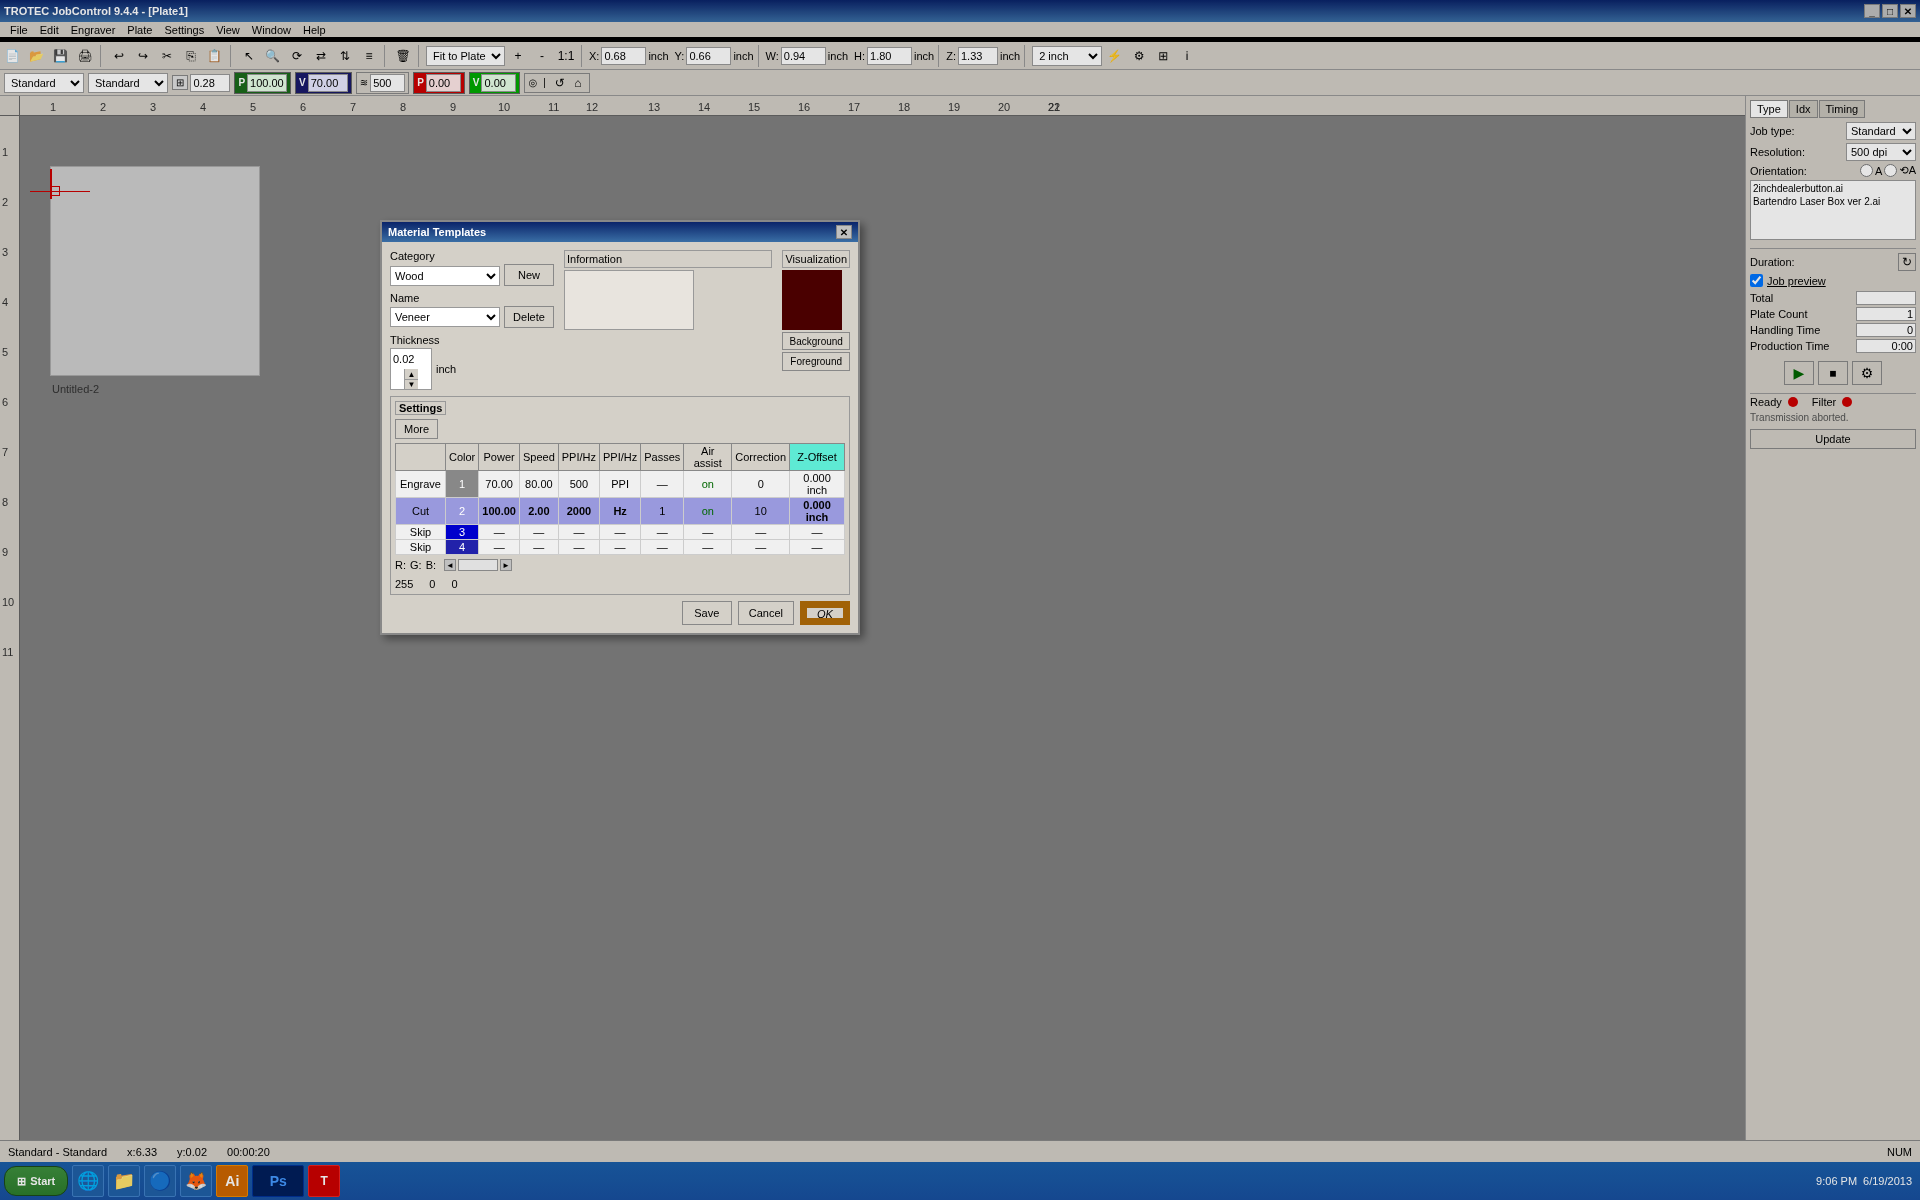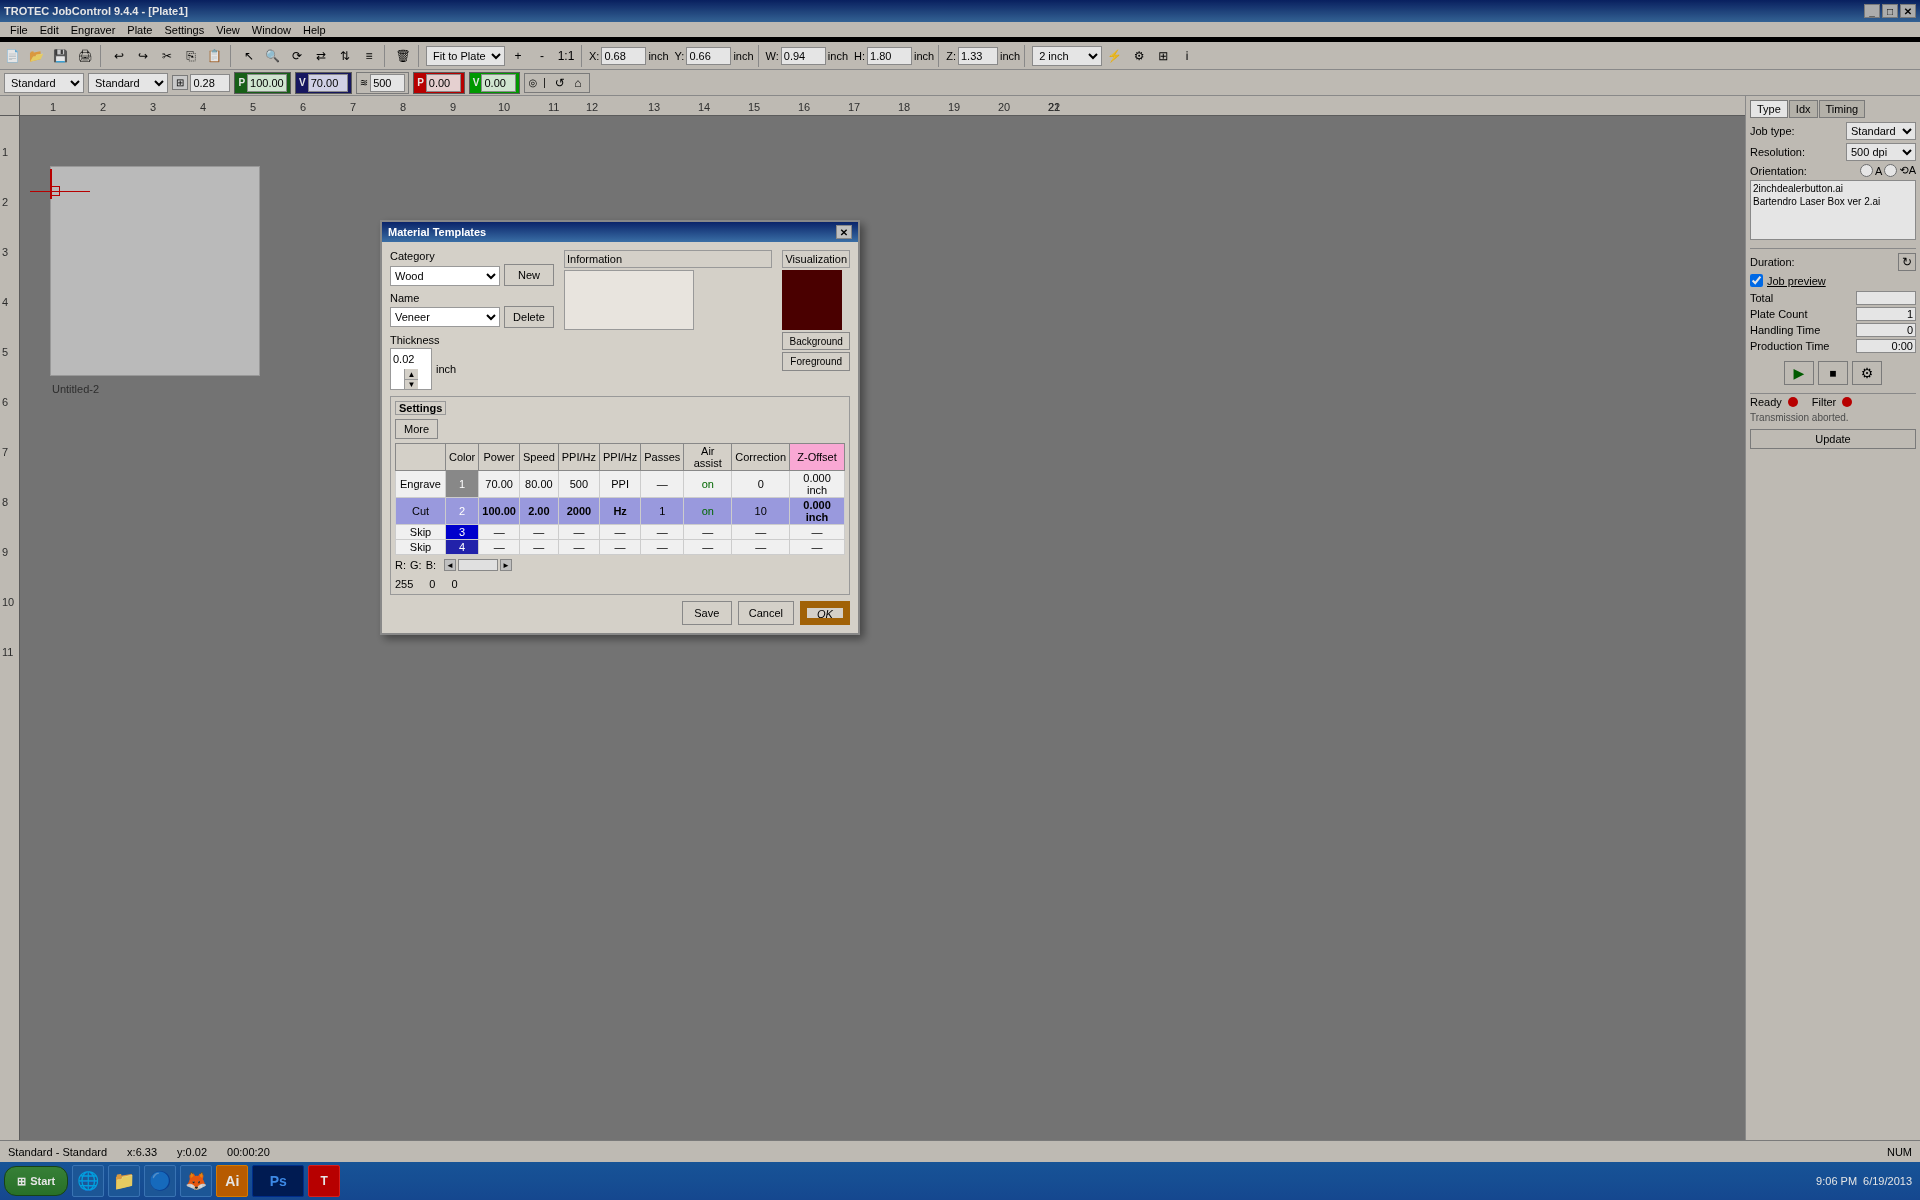--- a/index.html
+++ b/index.html
@@ -726,21 +726,21 @@
             <tr>
               <th style="background:#d4d0c8;border:1px solid #888;padding:1px 3px;font-weight:normal;text-align:left;width:50px;"></th>
               <th style="background:#d4d0c8;border:1px solid #888;padding:1px 3px;font-weight:normal;text-align:center">Color</th>
               <th style="background:#d4d0c8;border:1px solid #888;padding:1px 3px;font-weight:normal;text-align:center">Power</th>
               <th style="background:#d4d0c8;border:1px solid #888;padding:1px 3px;font-weight:normal;text-align:center">Speed</th>
               <th style="background:#d4d0c8;border:1px solid #888;padding:1px 3px;font-weight:normal;text-align:center">PPI/Hz</th>
               <th style="background:#d4d0c8;border:1px solid #888;padding:1px 3px;font-weight:normal;text-align:center">PPI/Hz</th>
               <th style="background:#d4d0c8;border:1px solid #888;padding:1px 3px;font-weight:normal;text-align:center">Passes</th>
               <th style="background:#d4d0c8;border:1px solid #888;padding:1px 3px;font-weight:normal;text-align:center">Air assist</th>
               <th style="background:#d4d0c8;border:1px solid #888;padding:1px 3px;font-weight:normal;text-align:center">Correction</th>
-              <th style="background:#f9a8d4;border:1px solid #888;padding:1px 3px;font-weight:normal;text-align:center">Z-Offset</th>
+              <th style="background:#5eead4;border:1px solid #888;padding:1px 3px;font-weight:normal;text-align:center">Z-Offset</th>
             </tr>
           </thead>
           <tbody>
 
             <tr class="row-engrave">
               <td style="border:1px solid #ccc;padding:1px 3px;background:#f0f0f0">Engrave</td>
               <td style="border:1px solid #ccc;padding:1px 3px;background:#888888;color:white;text-align:center">1</td>
               <td style="border:1px solid #ccc;padding:1px 3px;background:#f0f0f0;text-align:center">70.00</td>
               <td style="border:1px solid #ccc;padding:1px 3px;background:#f0f0f0;text-align:center">80.00</td>
               <td style="border:1px solid #ccc;padding:1px 3px;background:#f0f0f0;text-align:center">500</td>

